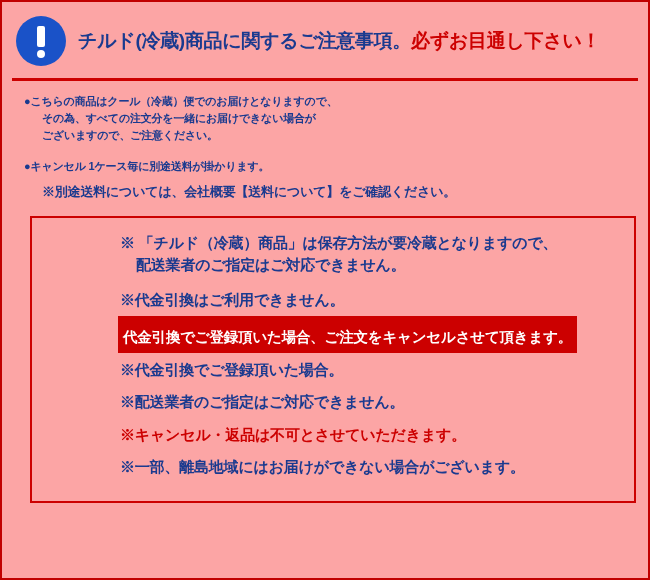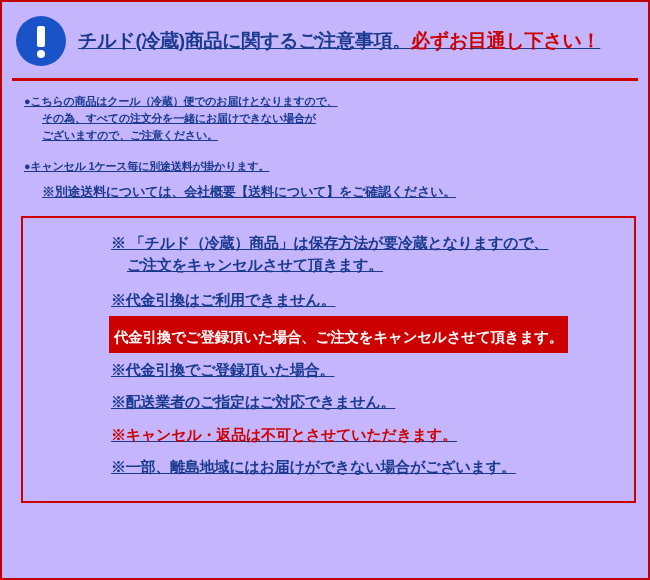--- a/index.html
+++ b/index.html
@@ -13,22 +13,21 @@
     font-family: "Liberation Sans", sans-serif;
     color: #1a3a8f;
     overflow: hidden;
   }
   .page {
     position: relative;
     width: 650px;
     height: 580px;
     box-sizing: border-box;
     border: 2px solid #c00000;
-    background: #c4b5fd;
-    text-decoration: underline;
+    background: #fca5a5;
   }
 
   
   .header {
     display: flex;
     align-items: center;
     padding: 14px 10px 10px 14px;
   }
   .excl-icon {
     flex: 0 0 auto;
@@ -99,21 +98,21 @@
     font-weight: bold;
     line-height: 1.5;
     color: #1a3a8f;
     padding-left: 18px;
     margin-top: 7px;
     letter-spacing: -0.2px;
   }
 
   
   .list-box {
-    margin: 14px 12px 0 19px;
+    margin: 14px 12px 0 28px;
     border: 2px solid #cc0000;
     padding: 14px 10px 12px 10px;
     min-height: 272px;
     box-sizing: border-box;
   }
   .list-item {
     font-size: 15px;
     font-weight: bold;
     line-height: 1.5;
     color: #1a3a8f;
@@ -171,21 +170,21 @@
       <span>●キャンセル 1ケース毎に別途送料が掛かります。</span>
     </div>
     <div class="note-small">※別途送料については、会社概要【送料について】をご確認ください。</div>
 
   </div>
 
   <div class="list-box">
 
     <div class="list-item">
       <span>※ 「チルド（冷蔵）商品」は保存方法が要冷蔵となりますので、</span>
-      <span class="sub">ご注文をキャンセルさせて頂きます。</span>
+      <span class="sub">配送業者のご指定はご対応できません。</span>
     </div>
 
     <div class="list-item pair">
       <span>※代金引換はご利用できません。</span>
       <span class="highlight-line">代金引換でご登録頂いた場合、ご注文をキャンセルさせて頂きます。</span>
     </div>
 
     <div class="list-item tight">
       <span>※代金引換でご登録頂いた場合。</span>
     </div>

